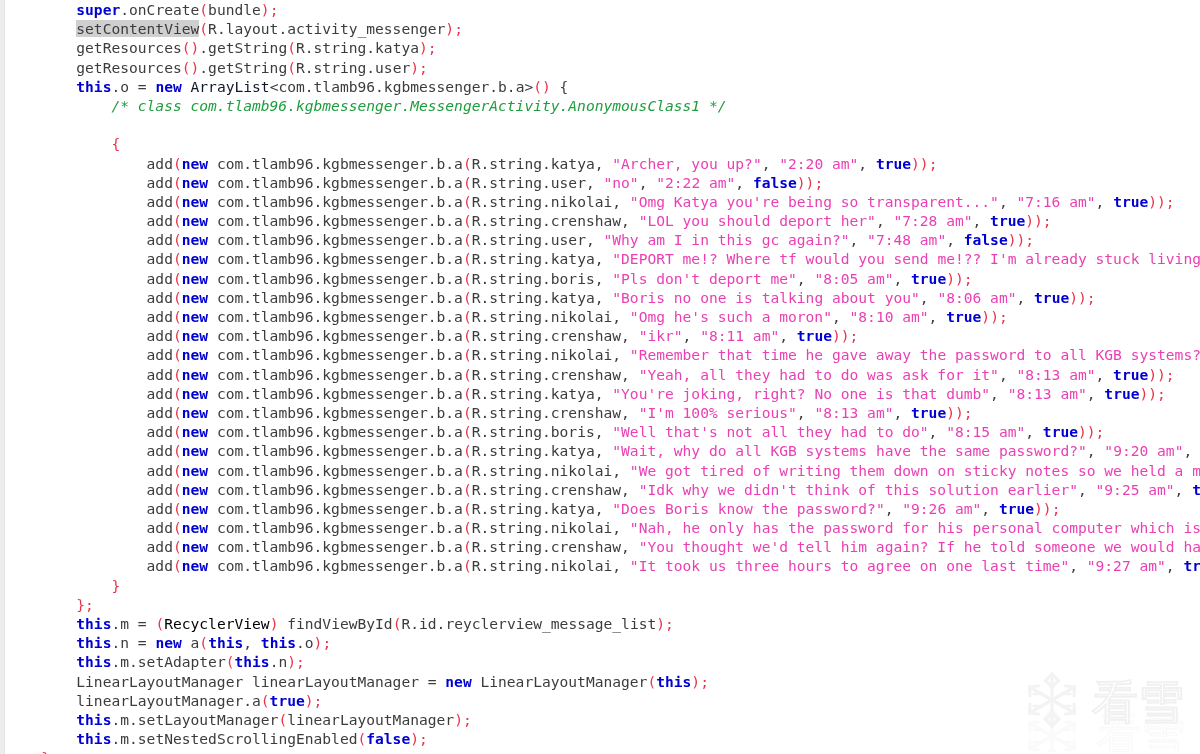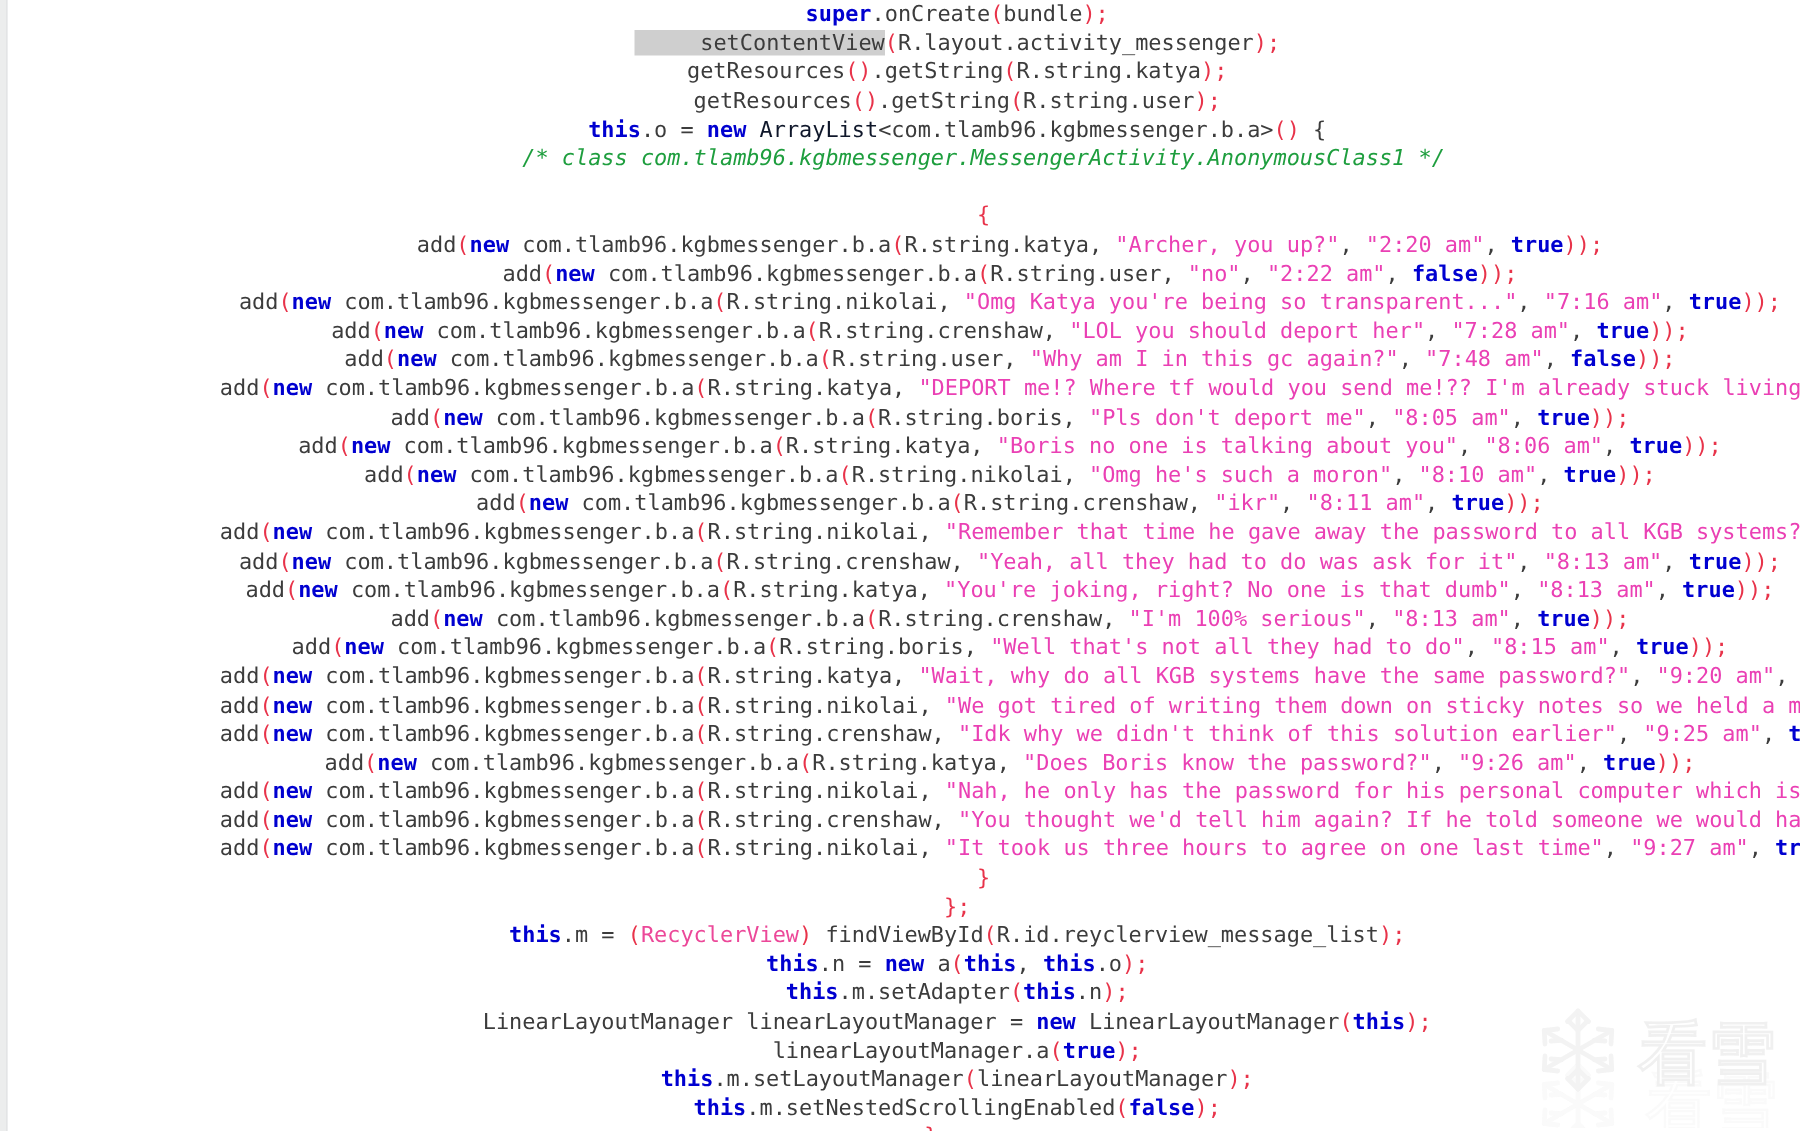--- a/index.html
+++ b/index.html
@@ -77,24 +77,24 @@
   }
   #watermark svg { display: block; }
 </style>
 <style>
     .kw   { color: #0000d0; }
     .pln  { color: #3c3c3c; }
     .pn   { color: #e8334a; }
     .str  { color: #ea40b4; }
     .cmt  { color: #1e9e3e; }
     .typ  { color: #0f172a; }
-    .cast { color: #ec4899; }
-    .sel  { background: #cfcfcf; padding-left: 44px; }
+    .cast { color: #000000; }
+    .sel  { background: #cfcfcf; }
     #gutter { background: #eceded; }
-    #viewer { background: #ffffff; text-align: center; }
+    #viewer { background: #ffffff; }
   </style></head>
 <body>
 
 <div id="viewer">
 
   <div id="gutter"></div>
 
   <div id="code"><div class="ln"><span class="pln">        </span><span class="kw">super</span><span class="pln">.onCreate</span><span class="pn">(</span><span class="pln">bundle</span><span class="pn">)</span><span class="pn">;</span></div><div class="ln"><span class="pln">        </span><span class="pln sel">setContentView</span><span class="pn">(</span><span class="pln">R.layout.activity_messenger</span><span class="pn">)</span><span class="pn">;</span></div><div class="ln"><span class="pln">        getResources</span><span class="pn">()</span><span class="pln">.getString</span><span class="pn">(</span><span class="pln">R.string.katya</span><span class="pn">)</span><span class="pn">;</span></div><div class="ln"><span class="pln">        getResources</span><span class="pn">()</span><span class="pln">.getString</span><span class="pn">(</span><span class="pln">R.string.user</span><span class="pn">)</span><span class="pn">;</span></div><div class="ln"><span class="pln">        </span><span class="kw">this</span><span class="pln">.o = </span><span class="kw">new</span><span class="pln"> </span><span class="typ">ArrayList</span><span class="pln">&lt;com.tlamb96.kgbmessenger.b.a&gt;</span><span class="pn">()</span><span class="pln"> {</span></div><div class="ln"><span class="pln">            </span><span class="cmt">/* class com.tlamb96.kgbmessenger.MessengerActivity.AnonymousClass1 */</span></div><div class="ln"><span class="pln"></span></div><div class="ln"><span class="pln">            </span><span class="pn">{</span></div><div class="ln"><span class="pln">                add</span><span class="pn">(</span><span class="kw">new</span><span class="pln"> com.tlamb96.kgbmessenger.b.a</span><span class="pn">(</span><span class="pln">R.string.katya, </span><span class="str">"Archer, you up?"</span><span class="pln">, </span><span class="str">"2:20 am"</span><span class="pln">, </span><span class="kw">true</span><span class="pn">))</span><span class="pn">;</span></div><div class="ln"><span class="pln">                add</span><span class="pn">(</span><span class="kw">new</span><span class="pln"> com.tlamb96.kgbmessenger.b.a</span><span class="pn">(</span><span class="pln">R.string.user, </span><span class="str">"no"</span><span class="pln">, </span><span class="str">"2:22 am"</span><span class="pln">, </span><span class="kw">false</span><span class="pn">))</span><span class="pn">;</span></div><div class="ln"><span class="pln">                add</span><span class="pn">(</span><span class="kw">new</span><span class="pln"> com.tlamb96.kgbmessenger.b.a</span><span class="pn">(</span><span class="pln">R.string.nikolai, </span><span class="str">"Omg Katya you're being so transparent..."</span><span class="pln">, </span><span class="str">"7:16 am"</span><span class="pln">, </span><span class="kw">true</span><span class="pn">))</span><span class="pn">;</span></div><div class="ln"><span class="pln">                add</span><span class="pn">(</span><span class="kw">new</span><span class="pln"> com.tlamb96.kgbmessenger.b.a</span><span class="pn">(</span><span class="pln">R.string.crenshaw, </span><span class="str">"LOL you should deport her"</span><span class="pln">, </span><span class="str">"7:28 am"</span><span class="pln">, </span><span class="kw">true</span><span class="pn">))</span><span class="pn">;</span></div><div class="ln"><span class="pln">                add</span><span class="pn">(</span><span class="kw">new</span><span class="pln"> com.tlamb96.kgbmessenger.b.a</span><span class="pn">(</span><span class="pln">R.string.user, </span><span class="str">"Why am I in this gc again?"</span><span class="pln">, </span><span class="str">"7:48 am"</span><span class="pln">, </span><span class="kw">false</span><span class="pn">))</span><span class="pn">;</span></div><div class="ln"><span class="pln">                add</span><span class="pn">(</span><span class="kw">new</span><span class="pln"> com.tlamb96.kgbmessenger.b.a</span><span class="pn">(</span><span class="pln">R.string.katya, </span><span class="str">"DEPORT me!? Where tf would you send me!?? I'm already stuck living in Russia"</span></div><div class="ln"><span class="pln">                add</span><span class="pn">(</span><span class="kw">new</span><span class="pln"> com.tlamb96.kgbmessenger.b.a</span><span class="pn">(</span><span class="pln">R.string.boris, </span><span class="str">"Pls don't deport me"</span><span class="pln">, </span><span class="str">"8:05 am"</span><span class="pln">, </span><span class="kw">true</span><span class="pn">))</span><span class="pn">;</span></div><div class="ln"><span class="pln">                add</span><span class="pn">(</span><span class="kw">new</span><span class="pln"> com.tlamb96.kgbmessenger.b.a</span><span class="pn">(</span><span class="pln">R.string.katya, </span><span class="str">"Boris no one is talking about you"</span><span class="pln">, </span><span class="str">"8:06 am"</span><span class="pln">, </span><span class="kw">true</span><span class="pn">))</span><span class="pn">;</span></div><div class="ln"><span class="pln">                add</span><span class="pn">(</span><span class="kw">new</span><span class="pln"> com.tlamb96.kgbmessenger.b.a</span><span class="pn">(</span><span class="pln">R.string.nikolai, </span><span class="str">"Omg he's such a moron"</span><span class="pln">, </span><span class="str">"8:10 am"</span><span class="pln">, </span><span class="kw">true</span><span class="pn">))</span><span class="pn">;</span></div><div class="ln"><span class="pln">                add</span><span class="pn">(</span><span class="kw">new</span><span class="pln"> com.tlamb96.kgbmessenger.b.a</span><span class="pn">(</span><span class="pln">R.string.crenshaw, </span><span class="str">"ikr"</span><span class="pln">, </span><span class="str">"8:11 am"</span><span class="pln">, </span><span class="kw">true</span><span class="pn">))</span><span class="pn">;</span></div><div class="ln"><span class="pln">                add</span><span class="pn">(</span><span class="kw">new</span><span class="pln"> com.tlamb96.kgbmessenger.b.a</span><span class="pn">(</span><span class="pln">R.string.nikolai, </span><span class="str">"Remember that time he gave away the password to all KGB systems?"</span></div><div class="ln"><span class="pln">                add</span><span class="pn">(</span><span class="kw">new</span><span class="pln"> com.tlamb96.kgbmessenger.b.a</span><span class="pn">(</span><span class="pln">R.string.crenshaw, </span><span class="str">"Yeah, all they had to do was ask for it"</span><span class="pln">, </span><span class="str">"8:13 am"</span><span class="pln">, </span><span class="kw">true</span><span class="pn">))</span><span class="pn">;</span></div><div class="ln"><span class="pln">                add</span><span class="pn">(</span><span class="kw">new</span><span class="pln"> com.tlamb96.kgbmessenger.b.a</span><span class="pn">(</span><span class="pln">R.string.katya, </span><span class="str">"You're joking, right? No one is that dumb"</span><span class="pln">, </span><span class="str">"8:13 am"</span><span class="pln">, </span><span class="kw">true</span><span class="pn">))</span><span class="pn">;</span></div><div class="ln"><span class="pln">                add</span><span class="pn">(</span><span class="kw">new</span><span class="pln"> com.tlamb96.kgbmessenger.b.a</span><span class="pn">(</span><span class="pln">R.string.crenshaw, </span><span class="str">"I'm 100% serious"</span><span class="pln">, </span><span class="str">"8:13 am"</span><span class="pln">, </span><span class="kw">true</span><span class="pn">))</span><span class="pn">;</span></div><div class="ln"><span class="pln">                add</span><span class="pn">(</span><span class="kw">new</span><span class="pln"> com.tlamb96.kgbmessenger.b.a</span><span class="pn">(</span><span class="pln">R.string.boris, </span><span class="str">"Well that's not all they had to do"</span><span class="pln">, </span><span class="str">"8:15 am"</span><span class="pln">, </span><span class="kw">true</span><span class="pn">))</span><span class="pn">;</span></div><div class="ln"><span class="pln">                add</span><span class="pn">(</span><span class="kw">new</span><span class="pln"> com.tlamb96.kgbmessenger.b.a</span><span class="pn">(</span><span class="pln">R.string.katya, </span><span class="str">"Wait, why do all KGB systems have the same password?"</span><span class="pln">, </span><span class="str">"9:20 am"</span><span class="pln">, </span></div><div class="ln"><span class="pln">                add</span><span class="pn">(</span><span class="kw">new</span><span class="pln"> com.tlamb96.kgbmessenger.b.a</span><span class="pn">(</span><span class="pln">R.string.nikolai, </span><span class="str">"We got tired of writing them down on sticky notes so we held a meeting"</span></div><div class="ln"><span class="pln">                add</span><span class="pn">(</span><span class="kw">new</span><span class="pln"> com.tlamb96.kgbmessenger.b.a</span><span class="pn">(</span><span class="pln">R.string.crenshaw, </span><span class="str">"Idk why we didn't think of this solution earlier"</span><span class="pln">, </span><span class="str">"9:25 am"</span><span class="pln">, </span><span class="kw">true</span></div><div class="ln"><span class="pln">                add</span><span class="pn">(</span><span class="kw">new</span><span class="pln"> com.tlamb96.kgbmessenger.b.a</span><span class="pn">(</span><span class="pln">R.string.katya, </span><span class="str">"Does Boris know the password?"</span><span class="pln">, </span><span class="str">"9:26 am"</span><span class="pln">, </span><span class="kw">true</span><span class="pn">))</span><span class="pn">;</span></div><div class="ln"><span class="pln">                add</span><span class="pn">(</span><span class="kw">new</span><span class="pln"> com.tlamb96.kgbmessenger.b.a</span><span class="pn">(</span><span class="pln">R.string.nikolai, </span><span class="str">"Nah, he only has the password for his personal computer which is different"</span></div><div class="ln"><span class="pln">                add</span><span class="pn">(</span><span class="kw">new</span><span class="pln"> com.tlamb96.kgbmessenger.b.a</span><span class="pn">(</span><span class="pln">R.string.crenshaw, </span><span class="str">"You thought we'd tell him again? If he told someone we would have to change it"</span></div><div class="ln"><span class="pln">                add</span><span class="pn">(</span><span class="kw">new</span><span class="pln"> com.tlamb96.kgbmessenger.b.a</span><span class="pn">(</span><span class="pln">R.string.nikolai, </span><span class="str">"It took us three hours to agree on one last time"</span><span class="pln">, </span><span class="str">"9:27 am"</span><span class="pln">, </span><span class="kw">true</span></div><div class="ln"><span class="pln">            </span><span class="pn">}</span></div><div class="ln"><span class="pln">        </span><span class="pn">}</span><span class="pn">;</span></div><div class="ln"><span class="pln">        </span><span class="kw">this</span><span class="pln">.m = </span><span class="pn">(</span><span class="cast">RecyclerView</span><span class="pn">)</span><span class="pln"> findViewById</span><span class="pn">(</span><span class="pln">R.id.reyclerview_message_list</span><span class="pn">)</span><span class="pn">;</span></div><div class="ln"><span class="pln">        </span><span class="kw">this</span><span class="pln">.n = </span><span class="kw">new</span><span class="pln"> a</span><span class="pn">(</span><span class="kw">this</span><span class="pln">, </span><span class="kw">this</span><span class="pln">.o</span><span class="pn">)</span><span class="pn">;</span></div><div class="ln"><span class="pln">        </span><span class="kw">this</span><span class="pln">.m.setAdapter</span><span class="pn">(</span><span class="kw">this</span><span class="pln">.n</span><span class="pn">)</span><span class="pn">;</span></div><div class="ln"><span class="pln">        LinearLayoutManager linearLayoutManager = </span><span class="kw">new</span><span class="pln"> LinearLayoutManager</span><span class="pn">(</span><span class="kw">this</span><span class="pn">)</span><span class="pn">;</span></div><div class="ln"><span class="pln">        linearLayoutManager.a</span><span class="pn">(</span><span class="kw">true</span><span class="pn">)</span><span class="pn">;</span></div><div class="ln"><span class="pln">        </span><span class="kw">this</span><span class="pln">.m.setLayoutManager</span><span class="pn">(</span><span class="pln">linearLayoutManager</span><span class="pn">)</span><span class="pn">;</span></div><div class="ln"><span class="pln">        </span><span class="kw">this</span><span class="pln">.m.setNestedScrollingEnabled</span><span class="pn">(</span><span class="kw">false</span><span class="pn">)</span><span class="pn">;</span></div><div class="ln"><span class="pln">    </span><span class="pn">}</span></div></div>
 
   <div id="watermark">

